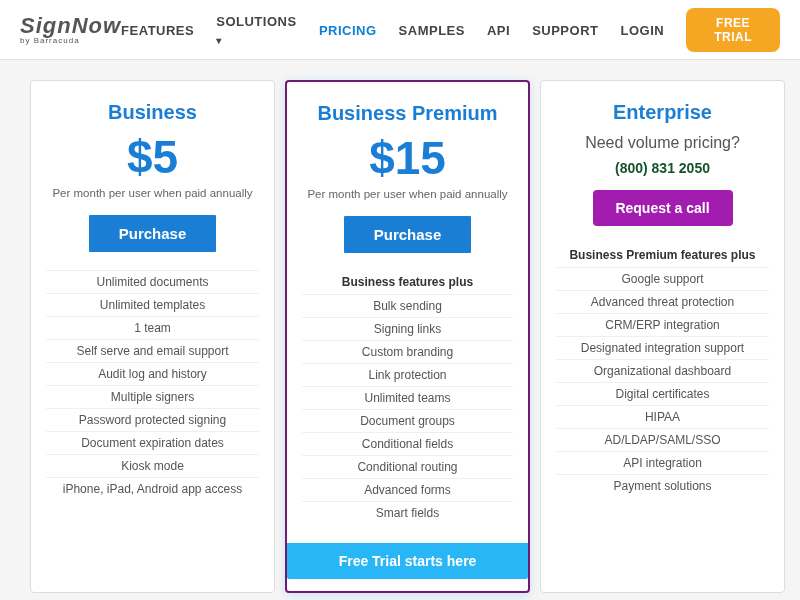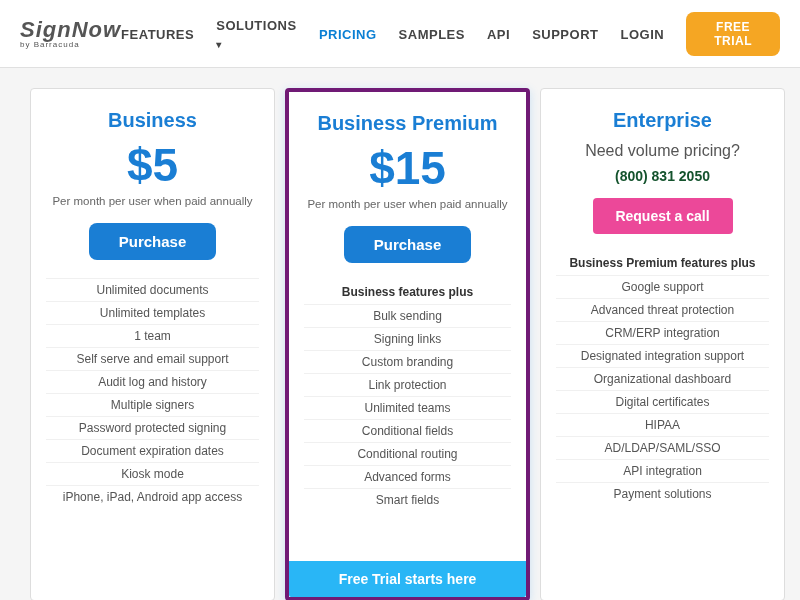--- a/index.html
+++ b/index.html
@@ -13,21 +13,21 @@
     .page-wrapper {
       background: #fff;
       width: 800px;
       min-height: 600px;
     }
     
     nav {
       display: flex;
       align-items: center;
       padding: 0 20px;
-      height: 68px;
+      height: 60px;
       background: #fff;
       border-bottom: 1px solid #e0e0e0;
     }
     .logo {
       font-family: 'Arial Black', Arial, sans-serif;
       font-size: 22px;
       font-weight: 900;
       color: #000;
       font-style: italic;
       margin-right: auto;
@@ -84,21 +84,21 @@
     .plan-card {
       background: #fff;
       border: 1px solid #ddd;
       border-radius: 4px;
       width: 245px;
       padding: 20px 15px 15px;
       text-align: center;
       position: relative;
     }
     .plan-card.featured {
-      border: 4px solid #701a75;
+      border: 2px solid #701a75;
       z-index: 1;
       box-shadow: 0 2px 10px rgba(33,150,243,0.2);
     }
     .plan-card + .plan-card {
       margin-left: 10px;
     }
     .plan-name {
       font-size: 20px;
       font-weight: 700;
       color: #1a7ed4;
@@ -118,27 +118,27 @@
       line-height: 1.4;
     }
     .btn-purchase {
       background: #1a7ed4;
       color: #fff;
       border: none;
       padding: 10px 30px;
       font-size: 15px;
       font-weight: 700;
       cursor: pointer;
-      border-radius: 8px;
+      border-radius: 1px;
       margin-bottom: 18px;
       display: inline-block;
       min-width: 120px;
     }
     .btn-request {
-      background: #ec4899;
+      background: #a21caf;
       color: #fff;
       border: none;
       padding: 10px 20px;
       font-size: 14px;
       font-weight: 700;
       cursor: pointer;
       border-radius: 4px;
       margin-bottom: 18px;
       display: inline-block;
       min-width: 140px;
@@ -169,21 +169,21 @@
       margin-bottom: 14px;
     }
     .enterprise-volume {
       font-size: 16px;
       color: #555;
       margin-bottom: 8px;
       font-weight: normal;
     }
     .free-trial-banner {
       position: absolute;
-      bottom: 0;
+      bottom: 12px;
       left: 0;
       right: 0;
       background: #29b6f6;
       color: #fff;
       font-size: 14px;
       font-weight: 600;
       padding: 10px;
       border-radius: 0 0 2px 2px;
       text-align: center;
     }
@@ -239,20 +239,21 @@
       <div class="plan-price">$15</div>
       <div class="plan-price-sub">Per month per user when paid annually</div>
       <button class="btn-purchase">Purchase</button>
       <ul class="features-list">
         <li class="section-header">Business features plus</li>
         <li>Bulk sending</li>
         <li>Signing links</li>
         <li>Custom branding</li>
         <li>Link protection</li>
         <li>Unlimited teams</li>
+        <li>Document groups</li>
         <li>Conditional fields</li>
         <li>Conditional routing</li>
         <li>Advanced forms</li>
         <li>Smart fields</li>
       </ul>
       <div class="free-trial-banner">Free Trial starts here</div>
     </div>
 
     <div class="plan-card">
       <div class="plan-name">Enterprise</div>

